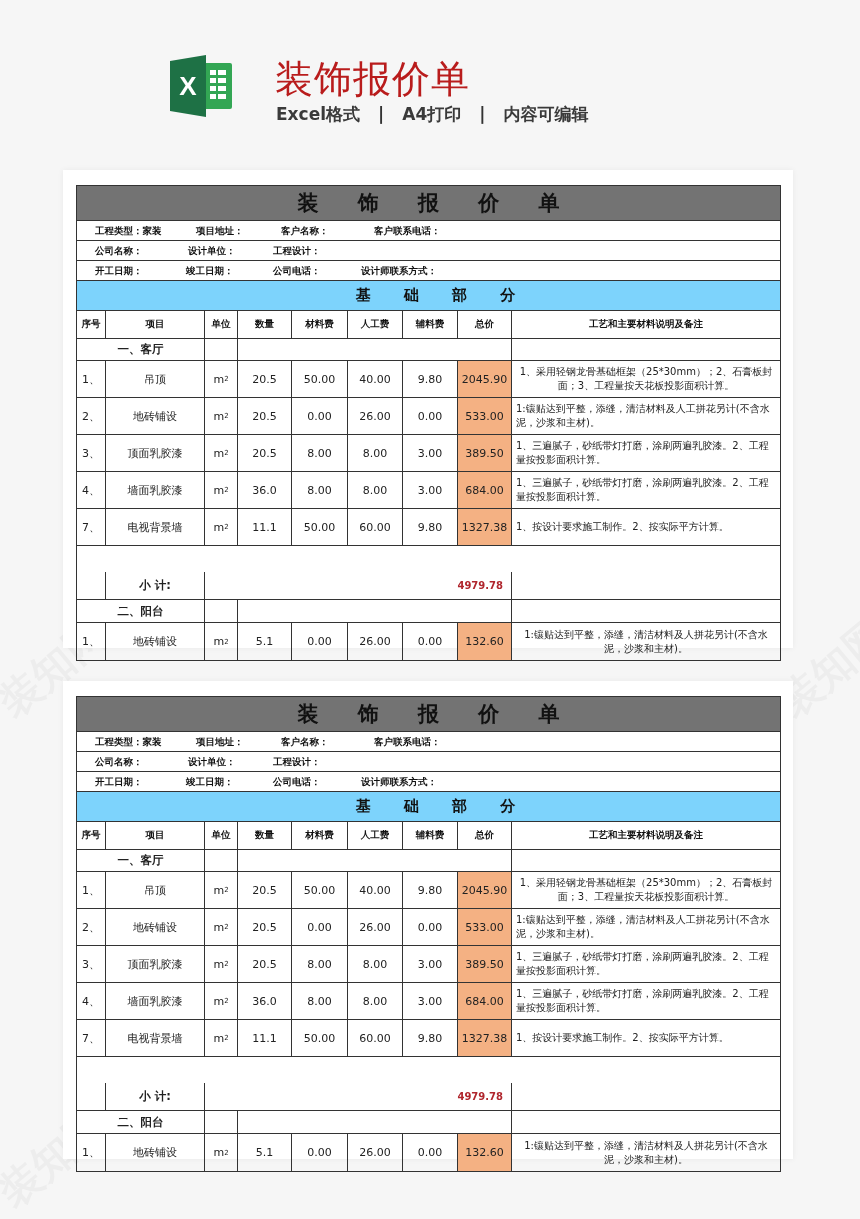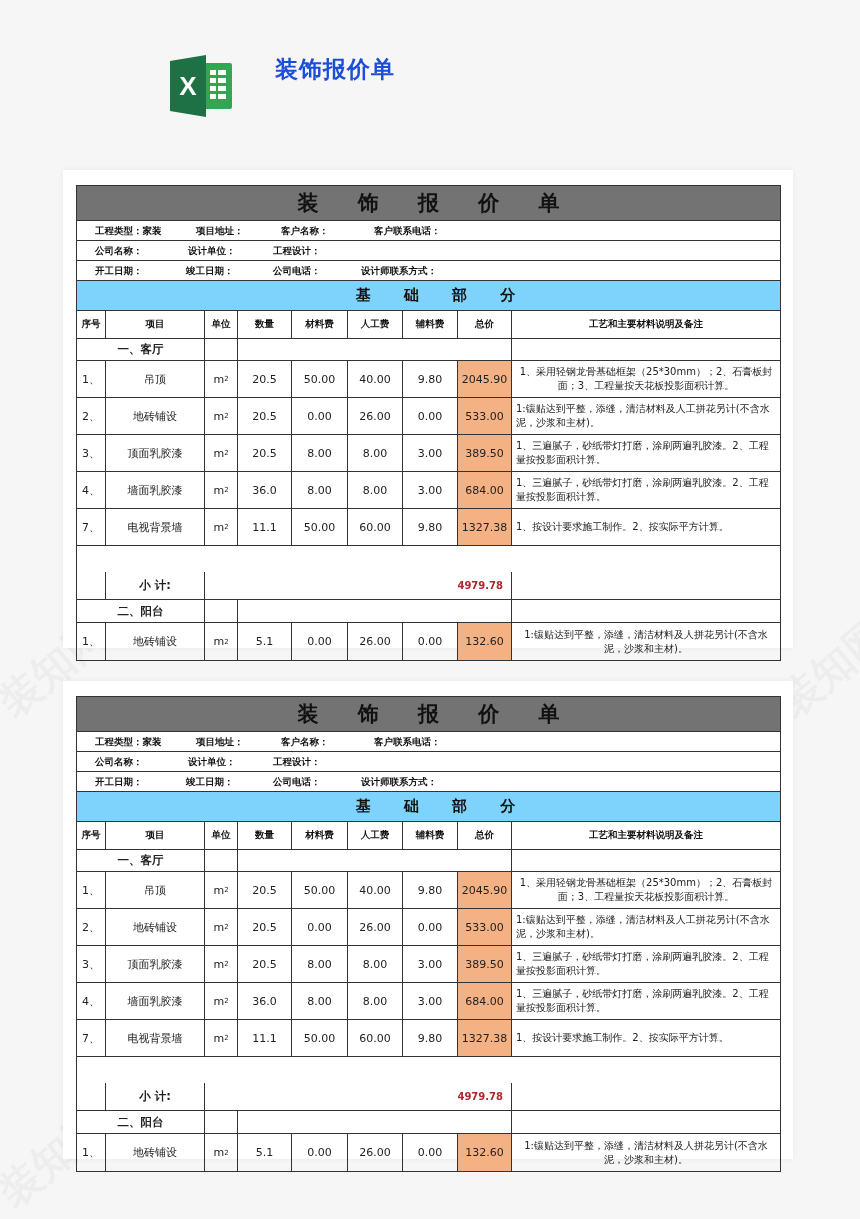--- a/index.html
+++ b/index.html
@@ -1,21 +1,21 @@
 <!DOCTYPE html>
 <html><head>
 <meta charset="utf-8">
 <style>
   * { box-sizing: border-box; margin: 0; padding: 0; }
   html, body { width: 860px; height: 1219px; background: #f6f6f6; overflow: hidden; }
   body { position: relative; font-family: "DejaVu Sans", "Liberation Sans", sans-serif; color: #222; }
 
   .header { position: absolute; left: 0; top: 0; width: 860px; height: 160px; }
   .xl-logo { position: absolute; left: 170px; top: 55px; width: 64px; height: 62px; }
-  .main-title { position: absolute; left: 275px; top: 54px; font-size: 23px; font-weight: bold; color: #1d4ed8; letter-spacing: 1px; }
+  .main-title { position: absolute; left: 275px; top: 54px; font-size: 38px; font-weight: normal; color: #b91c1c; letter-spacing: 1px; }
   .subtitle { position: absolute; left: 276px; top: 103px; font-size: 17px; font-weight: bold; color: #3a3a3a; white-space: nowrap; }
   .subtitle .sep { display: inline-block; margin: 0 18px; color: #333; }
 
   .card { position: absolute; left: 63px; width: 730px; height: 478px; background: #fff; box-shadow: 0 0 6px rgba(0,0,0,0.06); }
   .sheet { position: absolute; left: 13px; top: 15px; width: 705px; border: 1.5px solid #333; }
 
   .row { position: relative; display: flex; width: 100%; border-bottom: 1px solid #333; }
   .row:last-child { border-bottom: none; }
   .cell { position: relative; display: flex; align-items: center; justify-content: center; border-right: 1px solid #333; font-size: 11px; text-align: center; overflow: hidden; }
   .cell:last-child { border-right: none; }
@@ -64,20 +64,23 @@
         <rect x="48" y="23" width="8" height="5"></rect>
       <rect x="40" y="31" width="6" height="5"></rect>
         <rect x="48" y="31" width="8" height="5"></rect>
       <rect x="40" y="39" width="6" height="5"></rect>
         <rect x="48" y="39" width="8" height="5"></rect>
     </g>
     <polygon points="0,6 36,0 36,62 0,56" fill="#1e7145"></polygon>
     <text x="18" y="40" font-family="Liberation Sans, sans-serif" font-weight="bold" font-size="26" fill="#ffffff" text-anchor="middle">X</text>
   </svg>
   <div class="main-title">装饰报价单</div>
+  <div class="subtitle">
+    <span>Excel格式</span><span class="sep">|</span><span>A4打印</span><span class="sep">|</span><span>内容可编辑</span>
+  </div>
 </div>
 
 <div class="watermark" style="left:-10px; top:640px;">装知网</div>
 <div class="watermark" style="left:770px; top:640px;">装知网</div>
 <div class="watermark" style="left:-10px; top:1130px;">装知网</div>
 
 <div class="card" style="top:170px;">
   <div class="sheet">
     <div class="row title-row">装 饰 报 价 单</div>
     <div class="row info-row">

